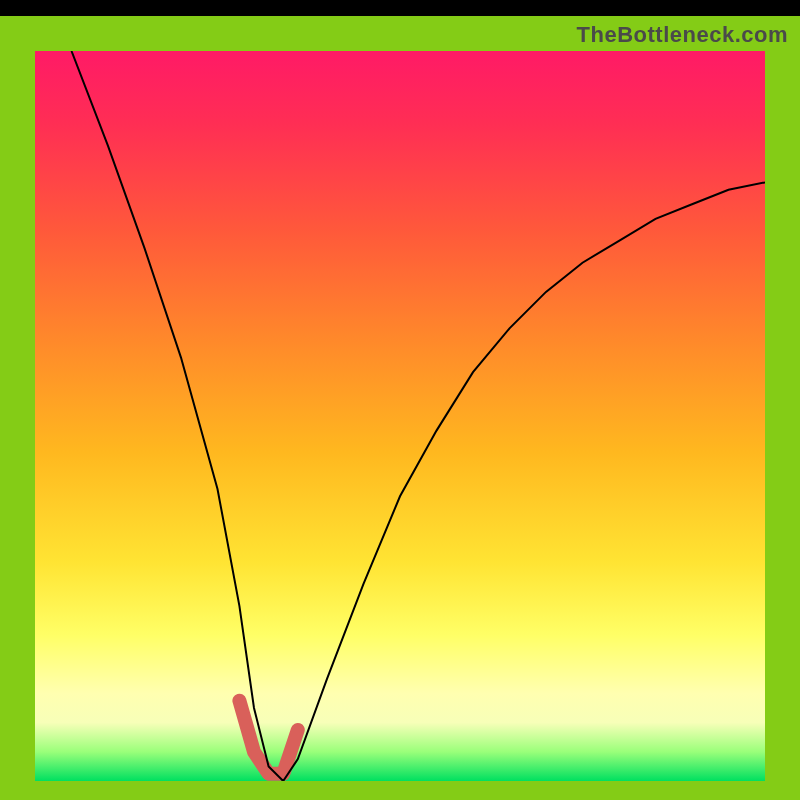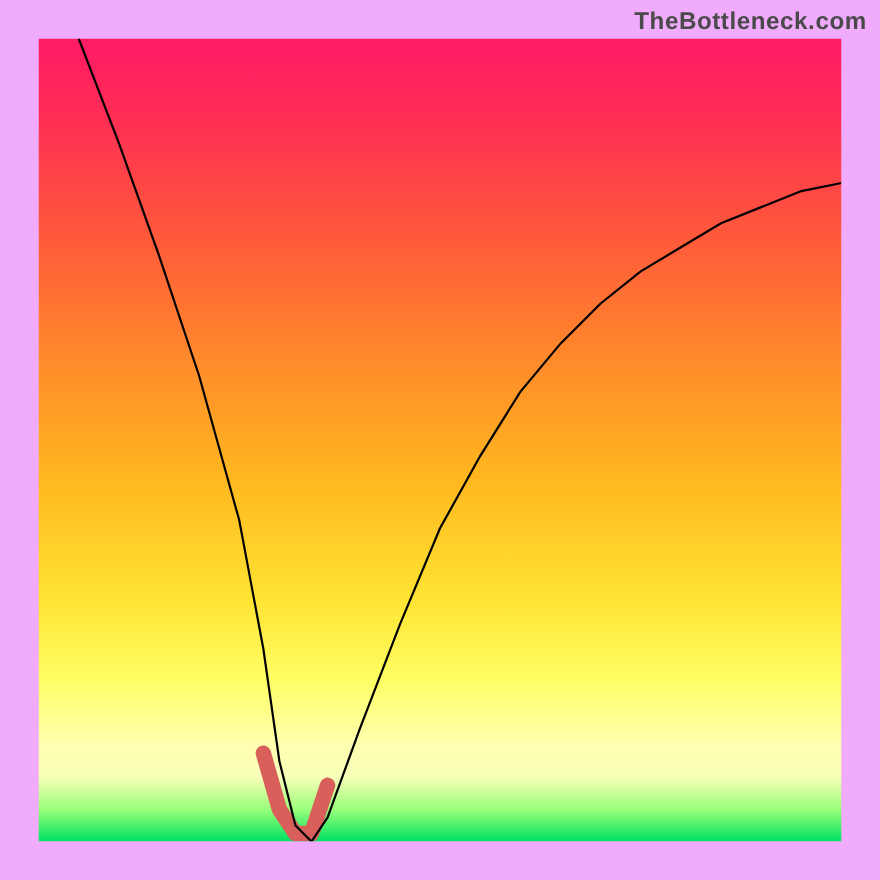--- a/index.html
+++ b/index.html
@@ -7,21 +7,22 @@
     padding: 0;
     width: 800px;
     height: 800px;
     background: #000;
     overflow: hidden;
     font-family: Arial, Helvetica, sans-serif;
   }
   .frame {
     position: absolute;
     inset: 0;
-    background: #f0abfc;
+    background: #84cc16;
+    margin-top: 16px;
   }
   .plot-area {
     position: absolute;
     left: 35px;
     top: 35px;
     width: 730px;
     height: 730px;
     overflow: hidden;
   }
   .gradient {

